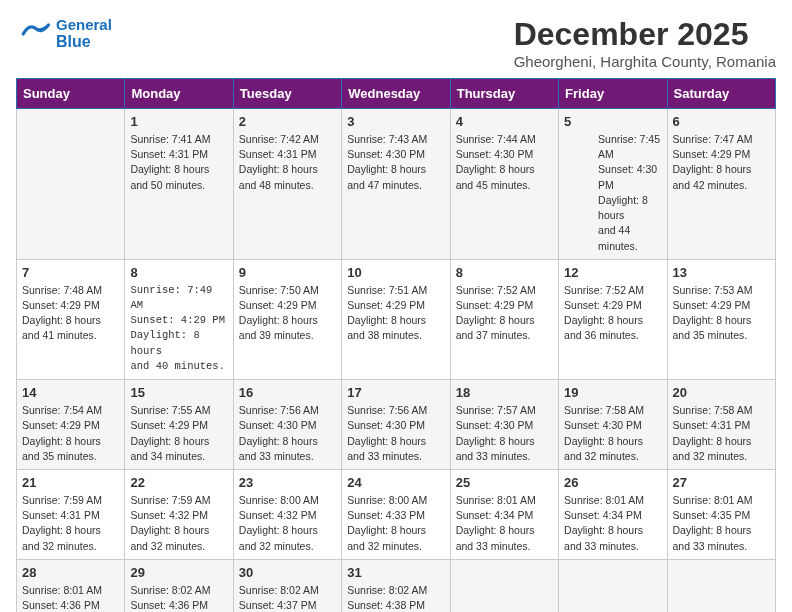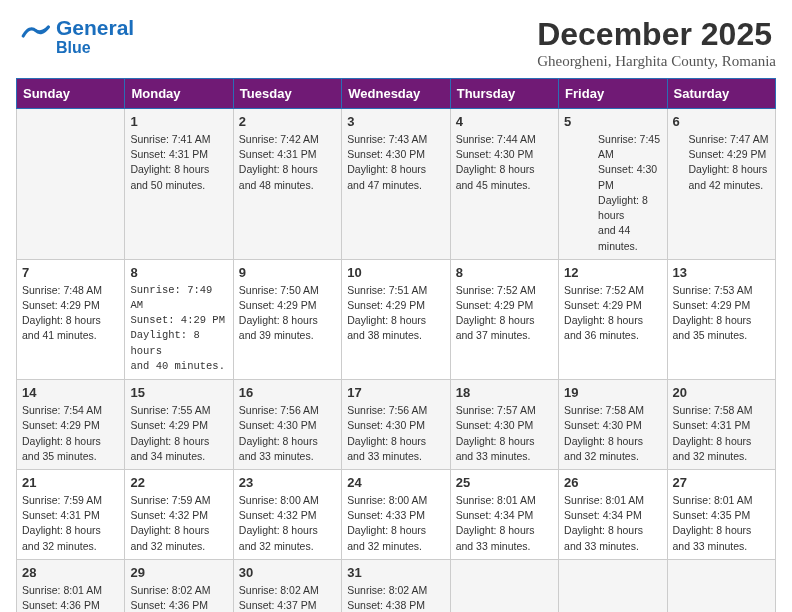--- a/index.html
+++ b/index.html
@@ -29,21 +29,20 @@
       text-align: left;
     }
     .main-title {
       font-size: 32px;
       font-weight: bold;
       color: #333;
     }
     .sub-title {
       font-size: 15px;
       color: #555;
-      font-family: Liberation Serif, serif;
     }
     table {
       width: 100%;
       border-collapse: collapse;
       table-layout: fixed;
     }
     thead tr th {
       background-color: #701a75;
       color: #fff;
       font-size: 13px;
@@ -83,21 +82,21 @@
 <body>
 
 <div class="header-row">
   <div class="logo">
     <svg class="logo-bird" viewBox="0 0 40 40">
 
       <path d="M8,20 Q15,8 22,14 Q28,20 36,10" stroke="#1a6ebd" stroke-width="3.5" fill="none" stroke-linecap="round"></path>
       <path d="M22,14 Q26,16 30,14 Q34,12 36,10" stroke="#1a6ebd" stroke-width="2.5" fill="none" stroke-linecap="round"></path>
     </svg>
     <div style="display:flex;flex-direction:column;line-height:1.1;">
-      <span style="font-size:21px;font-weight:bold;color:#1a6ebd;">General</span>
+      <span style="font-size:15px;font-weight:bold;color:#1a6ebd;">General</span>
       <span style="font-size:16px;font-weight:bold;color:#1a6ebd;">Blue</span>
     </div>
   </div>
   <div class="title-block">
     <div class="main-title">December 2025</div>
     <div class="sub-title">Gheorgheni, Harghita County, Romania</div>
   </div>
 </div>
 
 <table>
@@ -145,21 +144,21 @@
         </td>
         <td>
           <span class="day-num">5</span>
           <div class="day-info" style="white-space: pre-line; margin-left: 34px;">Sunrise: 7:45 AM
 Sunset: 4:30 PM
 Daylight: 8 hours
 and 44 minutes.</div>
         </td>
         <td>
           <span class="day-num">6</span>
-          <div class="day-info" style="white-space: pre-line; margin-left: 16px;">Sunrise: 7:47 AM
+          <div class="day-info" style="white-space: pre-line;">Sunrise: 7:47 AM
 Sunset: 4:29 PM
 Daylight: 8 hours
 and 42 minutes.</div>
         </td>
       </tr>
       <tr>
         <td>
           <span class="day-num">7</span>
           <div class="day-info" style="white-space: pre-line;">Sunrise: 7:48 AM
 Sunset: 4:29 PM

